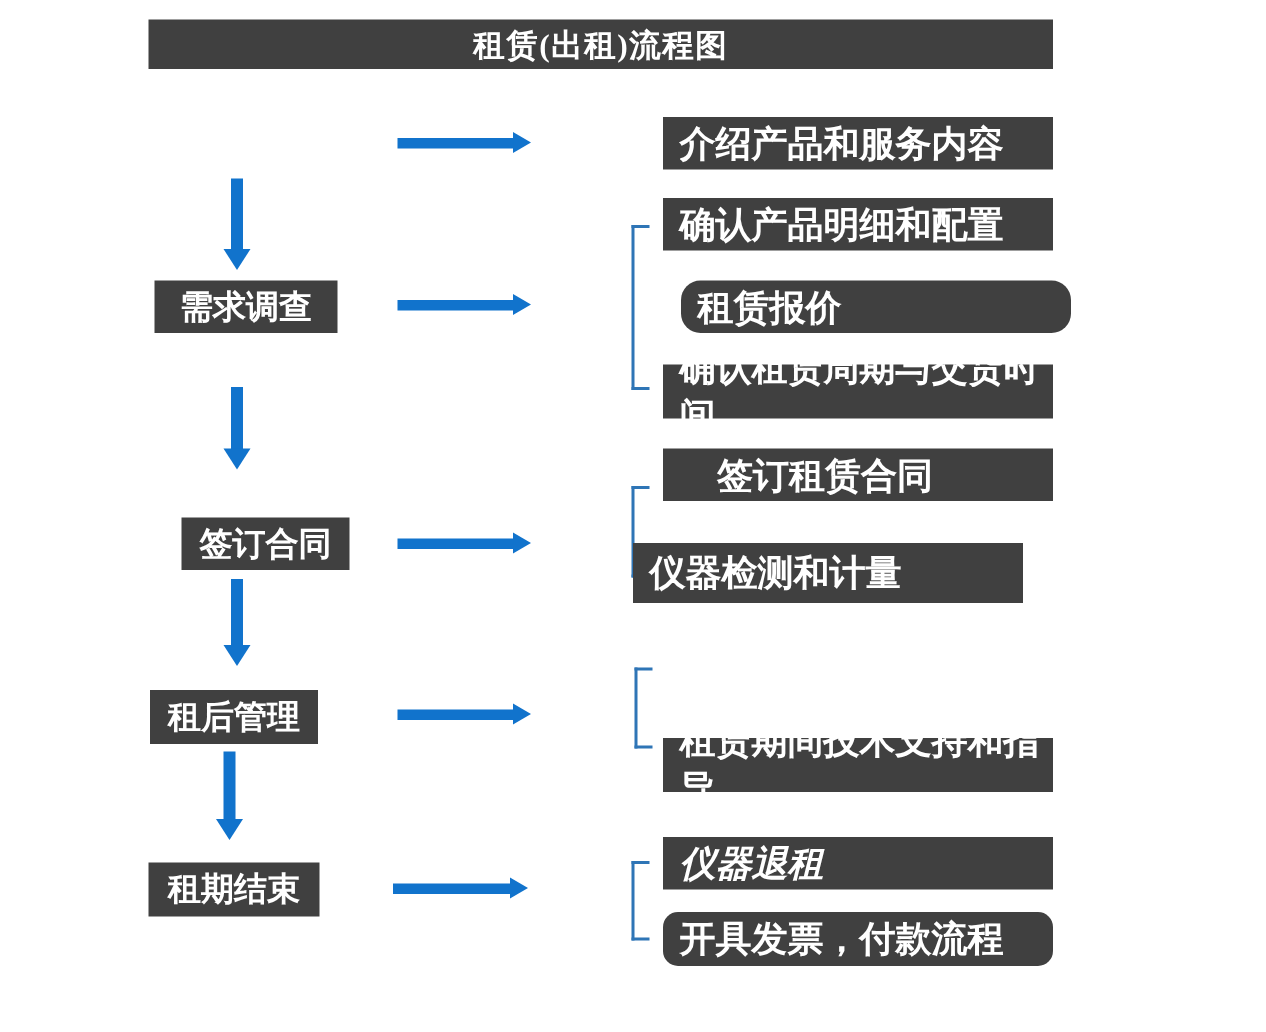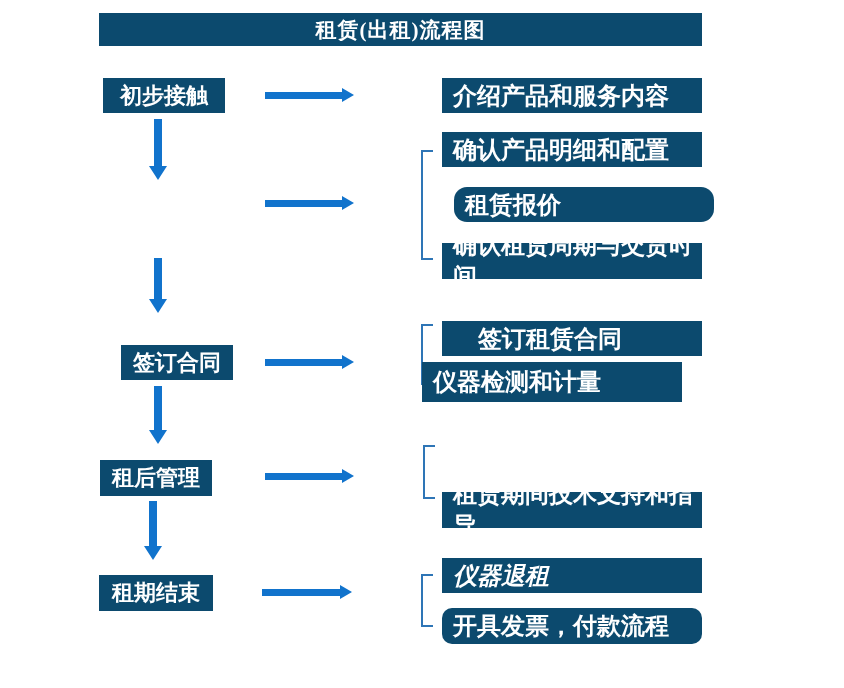--- a/index.html
+++ b/index.html
@@ -1,21 +1,21 @@
 <!DOCTYPE html>
 <html><head>
 <meta charset="utf-8">
 <style>
   html,body{margin:0;padding:0;background:#fff;}
   .canvas{
     position:relative;width:844px;height:688px;background:#ffffff;overflow:hidden;
     font-family:"Liberation Serif","DejaVu Serif",serif;
   }
   .bar{
-    position:absolute;background:#0c4a6e;color:#ffffff;font-weight:bold;
+    position:absolute;background:#404040;color:#ffffff;font-weight:bold;
     display:flex;align-items:center;box-sizing:border-box;
   }
   .titlebar{justify-content:center;font-size:21px;letter-spacing:1px;}
   .stage{justify-content:center;font-size:22px;}
   .detail{font-size:24px;padding-left:11px;}
   
   .v-arrow{position:absolute;width:8px;}
   .v-arrow::before{content:"";position:absolute;left:0;top:0;bottom:13px;width:8px;background:#1173cc;}
   .v-arrow::after{content:"";position:absolute;bottom:0;left:-5px;
     border-left:9px solid transparent;border-right:9px solid transparent;border-top:14px solid #1173cc;}
@@ -28,21 +28,21 @@
   .bracket{position:absolute;width:12px;box-sizing:border-box;
     border-left:2px solid #2e75b6;border-top:2px solid #2e75b6;border-bottom:2px solid #2e75b6;}
 </style>
 </head>
 <body>
 
 <div class="canvas">
 
   <div class="bar titlebar" style="left:99px;top:13px;width:603px;height:33px;">租赁(出租)流程图</div>
 
-  <div class="bar stage" style="left:103px;top:78px;width:122px;height:35px;">初步接触</div>
+  <div class="bar stage" style="left:103px;top:187px;width:122px;height:35px;">需求调查</div>
   <div class="bar stage" style="left:101px;top:345px;width:112px;height:35px;margin-left:20px;">签订合同</div>
   <div class="bar stage" style="left:100px;top:460px;width:112px;height:36px;">租后管理</div>
   <div class="bar stage" style="left:99px;top:575px;width:114px;height:36px;">租期结束</div>
 
   <div class="v-arrow" style="left:154px;top:119px;height:61px;"></div>
   <div class="v-arrow" style="left:154px;top:258px;height:55px;"></div>
   <div class="v-arrow" style="left:154px;top:386px;height:58px;"></div>
   <div class="v-arrow" style="left:149px;top:501px;height:59px;"></div>
 
   <div class="h-arrow" style="left:265px;top:92px;width:89px;"></div>
@@ -55,21 +55,21 @@
   <div class="bracket" style="left:421px;top:324px;height:61px;"></div>
   <div class="bracket" style="left:423px;top:445px;height:54px;"></div>
   <div class="bracket" style="left:421px;top:574px;height:53px;"></div>
 
   <div class="bar detail" style="left:442px;top:78px;width:260px;height:35px;">介绍产品和服务内容</div>
 
   <div class="bar detail" style="left:442px;top:132px;width:260px;height:35px;">确认产品明细和配置</div>
   <div class="bar detail" style="left:454px;top:187px;width:260px;height:35px;border-radius:13px;">租赁报价</div>
   <div class="bar detail" style="left:442px;top:243px;width:260px;height:36px;">确认租赁周期与交货时间</div>
 
-  <div class="bar detail" style="left:442px;top:321px;width:260px;height:35px;padding-left:36px;">签订租赁合同</div>
+  <div class="bar detail" style="left:442px;top:299px;width:260px;height:35px;padding-left:36px;">签订租赁合同</div>
   <div class="bar detail" style="left:422px;top:362px;width:260px;height:40px;">仪器检测和计量</div>
 
   <div class="bar detail" style="left:442px;top:492px;width:260px;height:36px;">租赁期间技术支持和指导</div>
 
   <div class="bar detail" style="left:442px;top:558px;width:260px;height:35px;font-style:italic;">仪器退租</div>
   <div class="bar detail" style="left:442px;top:608px;width:260px;height:36px;border-radius:10px;">开具发票，付款流程</div>
 
 </div>
 
 </body></html>

